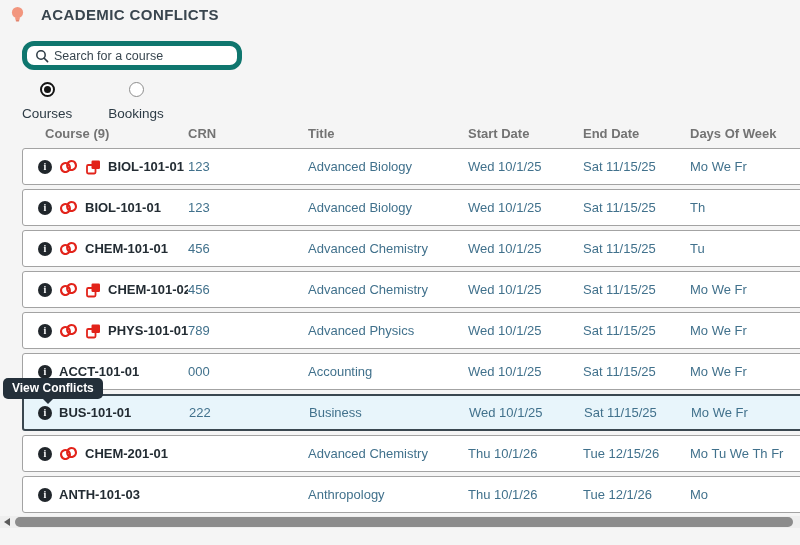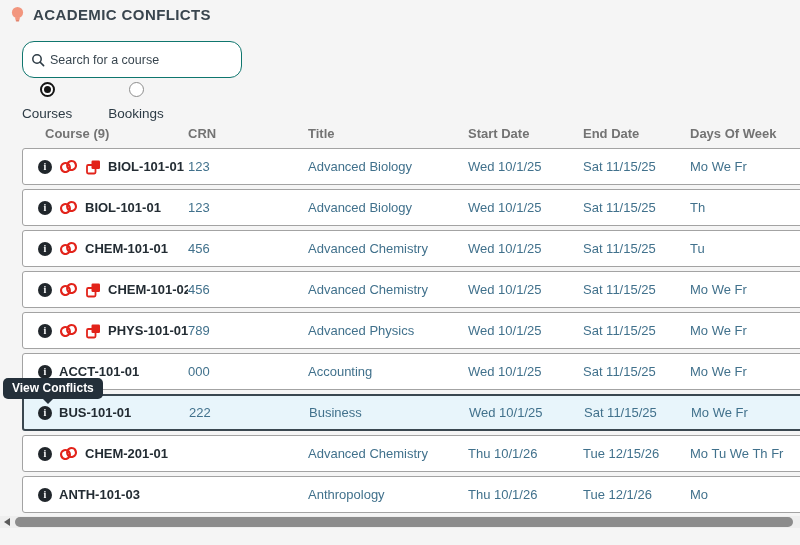--- a/index.html
+++ b/index.html
@@ -1,26 +1,26 @@
 <!DOCTYPE html>
 <html><head>
 <meta charset="utf-8">
 <style>
   * { margin:0; padding:0; box-sizing:border-box; }
   html,body { width:800px; height:545px; }
   body { font-family:"Liberation Sans", sans-serif; background:#f5f5f5; overflow:hidden; }
   .app { position:relative; width:800px; height:545px; background:#f5f5f5; overflow:hidden; }
 
   
-  .page-header { position:absolute; left:10px; top:6px; display:flex; align-items:center; gap:8px; }
+  .page-header { position:absolute; left:10px; top:6px; display:flex; align-items:center; gap:16px; }
   .page-title { font-size:15px; font-weight:700; letter-spacing:.4px; color:#39454e; }
 
   
-  .search-box { position:absolute; left:22px; top:41px; width:220px; height:37px;
-    background:#fff; border:1px solid #0f766e; border-radius:12px;
+  .search-box { position:absolute; left:22px; top:41px; width:220px; height:29px;
+    background:#fff; border:5px solid #0f766e; border-radius:12px;
     display:flex; align-items:center; padding:0 8px; gap:5px; }
   .search-box input { border:none; outline:none; background:transparent; flex:1;
     font-family:"Liberation Sans", sans-serif; font-size:12.5px; color:#2d3b45; }
   .search-box input::placeholder { color:#2d3b45; opacity:.95; }
 
   
   .radio-group { position:absolute; left:22px; top:82px; display:flex; align-items:center; gap:36px; }
   .radio-item { display:flex; align-items:center; gap:9px; cursor:pointer;flex-direction:column; }
   .radio-item .label { font-size:13.5px; color:#2d3b45; }
   .radio-circle { width:15px; height:15px; border-radius:50%; background:#fff; position:relative; }

